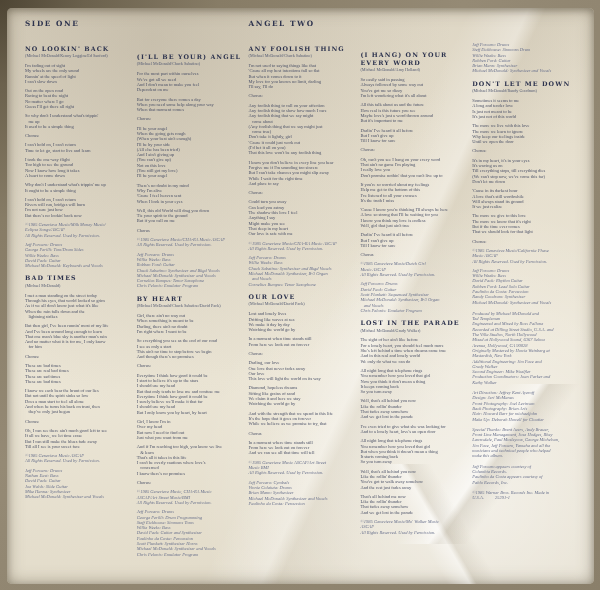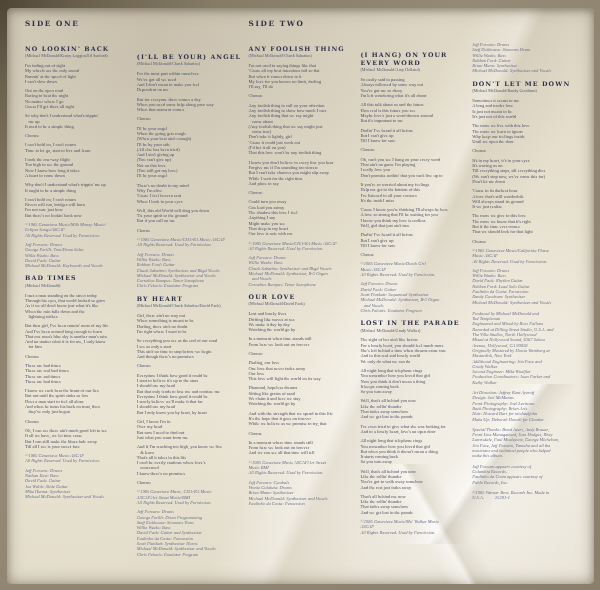--- a/index.html
+++ b/index.html
@@ -276,21 +276,21 @@
             <div class="ln">Steff Eickhouse: Simmons Toms</div>
             <div class="ln">Willie Weeks: Bass</div>
             <div class="ln">David Pack: Guitar and Synthesizer</div>
             <div class="ln">Paulinho da Costa: Percussion</div>
             <div class="ln">Scott Plunkett: Synthesizer Horns</div>
             <div class="ln">Michael McDonald: Synthesizer and Vocals</div>
             <div class="ln">Chris Pelonis: Emulator Program</div>
           </div>
         </section>
       <section class="col">
-          <div class="blk side">SIDE TWO</div>
+          <div class="blk side">ANGEL TWO</div>
           <div class="blk title">ANY FOOLISH THING</div>
           <div class="blk byline">(Michael McDonald/Chuck Sabatino)</div>
           <div class="blk stanza">
             <div class="ln">I'm not used to saying things like that</div>
             <div class="ln">'Cause all my best intentions fall so flat</div>
             <div class="ln">But when it comes down to it</div>
             <div class="ln">My love for you knows no limit, darling</div>
             <div class="ln">I'll say, I'll do</div>
           </div>
           <div class="blk stanza">

